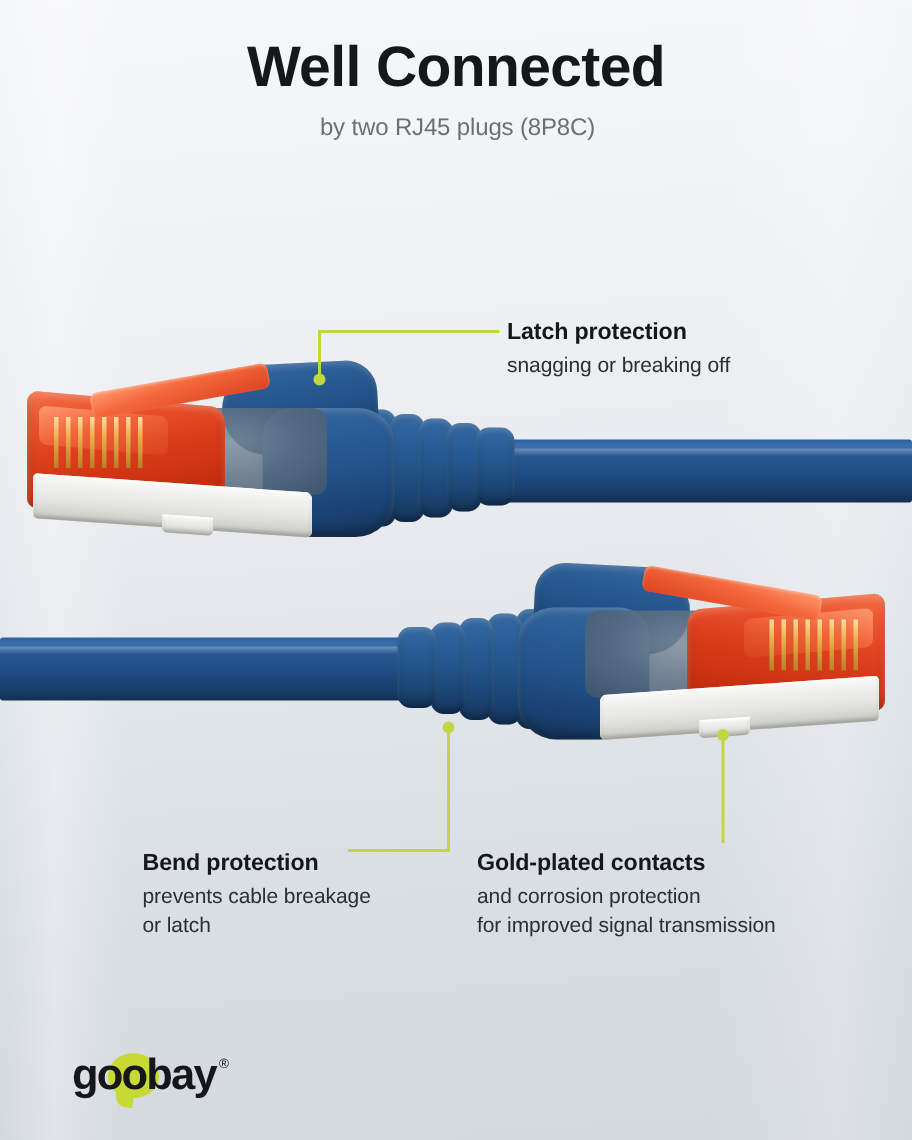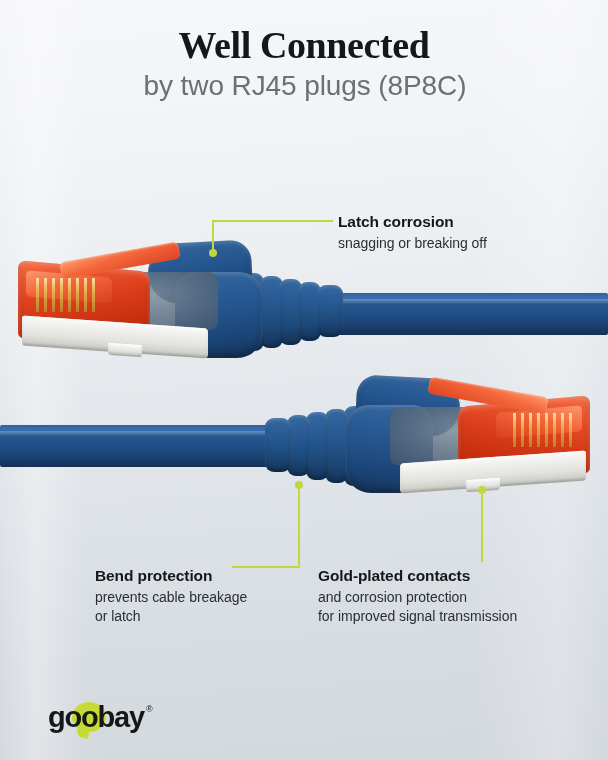--- a/index.html
+++ b/index.html
@@ -51,24 +51,23 @@
     width: 608px;
     text-align: center;
   }
   .title {
     font-size: 38px;
     font-weight: bold;
     color: #15171a;
     letter-spacing: -0.4px;
     line-height: 46px;
     margin: 0;
-    font-family: Liberation Serif, serif;
   }
   .subtitle {
-    font-size: 28px;
+    font-size: 16px;
     font-weight: normal;
     color: #6b7075;
     line-height: 32px;
     margin: 2px 0 0 2px;
     letter-spacing: -0.1px;
   }
 
   
   .callout { position: absolute; }
   .callout-title {
@@ -390,21 +389,21 @@
     <div class="leader-v" style="left:298px; top:485px; height:82px;"></div>
     <div class="leader-h" style="left:232px; top:566px; width:68px;"></div>
   </div>
 
   <div class="leader" style="left:0; top:0; width:608px; height:760px;">
     <div class="leader-dot" style="left:478px; top:486px;"></div>
     <div class="leader-v" style="left:481px; top:490px; height:72px;"></div>
   </div>
 
   <div class="callout" id="callout-latch">
-    <div class="callout-title">Latch corrosion</div>
+    <div class="callout-title">Latch protection</div>
     <div class="callout-body">
       <div>snagging or breaking off</div>
     </div>
   </div>
 
   <div class="callout" id="callout-bend">
     <div class="callout-title">Bend protection</div>
     <div class="callout-body">
       <div>prevents cable breakage</div>
       <div>or latch</div>

